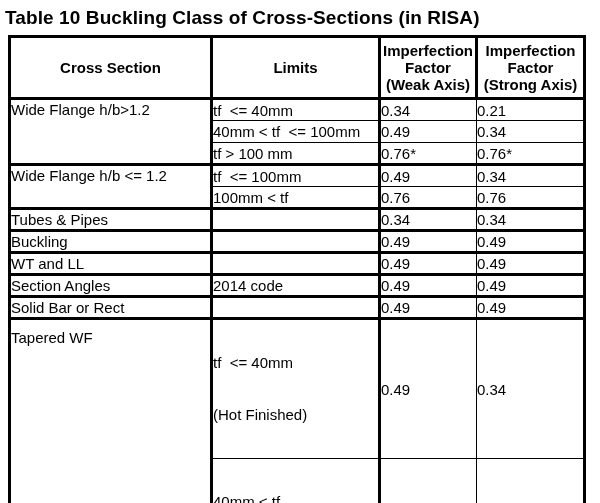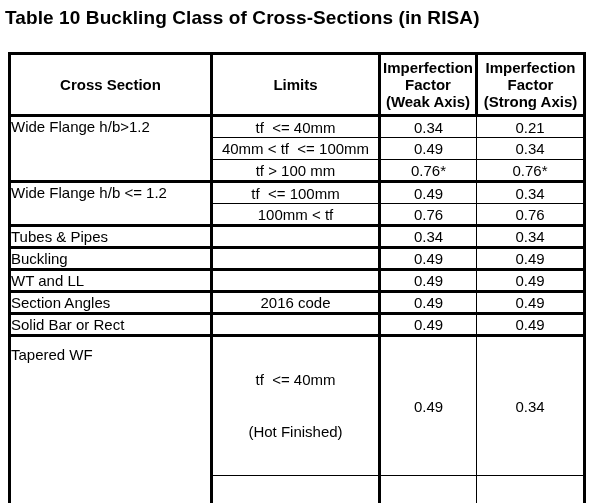--- a/index.html
+++ b/index.html
@@ -8,21 +8,21 @@
     width: 600px;
     height: 503px;
     overflow: hidden;
     background: #ffffff;
     font-family: "Liberation Sans", sans-serif;
     color: #000000;
   }
   .title {
     font-size: 19px;
     font-weight: bold;
-    margin: 5px 0 22px 5px;
+    margin: 5px 0 5px 5px;
     line-height: 25px;
     letter-spacing: 0.1px;
   }
   
   table.main {
     border-collapse: collapse;
     table-layout: fixed;
     margin-left: 8px;
     border: 3px solid #000;
   }
@@ -45,23 +45,23 @@
   tr.rh22 { height: 22px; }
   tr.rh38 { height: 38px; }
   tr.thin td { border-top-width: 1px; }
   td.cs {
     text-align: left;
     padding-left: 7px;
     vertical-align: middle;
   }
   td.cs.top { vertical-align: top; padding-top: 1px; }
   td.cs.tall { padding-top: 9px; }
-  td.lim { text-align: center; white-space: pre; }
+  td.lim { text-align: left; white-space: pre; }
   td.lim span { display: block; line-height: 18px; }
-  td.num { text-align: center; }
+  td.num { }
   table.main td.last { border-left-width: 1.5px; }
   table.main th.last { border-left-width: 3px; }
 </style>
 </head>
 <body>
 
 <h1 class="title">Table 10 Buckling Class of Cross-Sections (in RISA)</h1>
 
 <table class="main">
   <colgroup>
@@ -127,21 +127,21 @@
       <td class="num last">0.49</td>
     </tr>
     <tr class="rh22">
       <td class="cs">WT and LL</td>
       <td class="lim"></td>
       <td class="num">0.49</td>
       <td class="num last">0.49</td>
     </tr>
     <tr class="rh22">
       <td class="cs">Section Angles</td>
-      <td class="lim">2016 code</td>
+      <td class="lim">2014 code</td>
       <td class="num">0.49</td>
       <td class="num last">0.49</td>
     </tr>
     <tr class="rh22">
       <td class="cs">Solid Bar or Rect</td>
       <td class="lim"></td>
       <td class="num">0.49</td>
       <td class="num last">0.49</td>
     </tr>
     <tr class="rh38">

